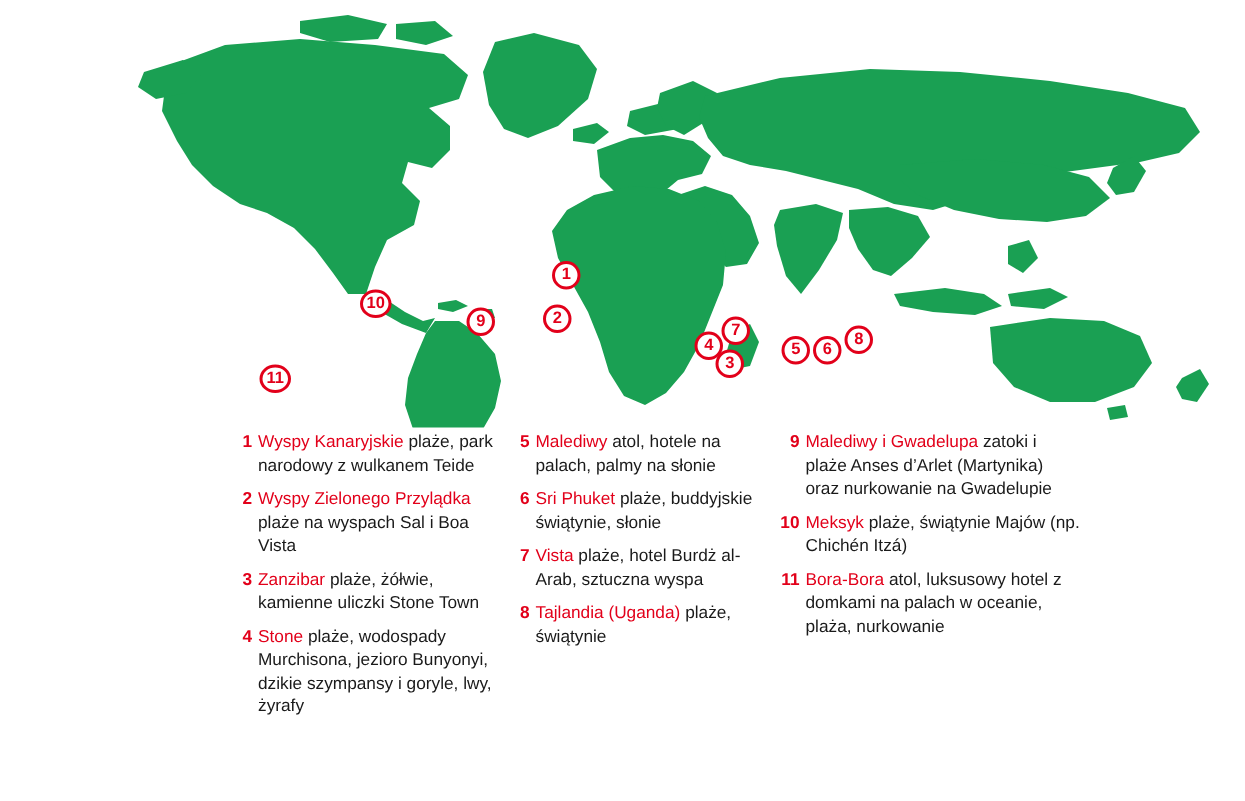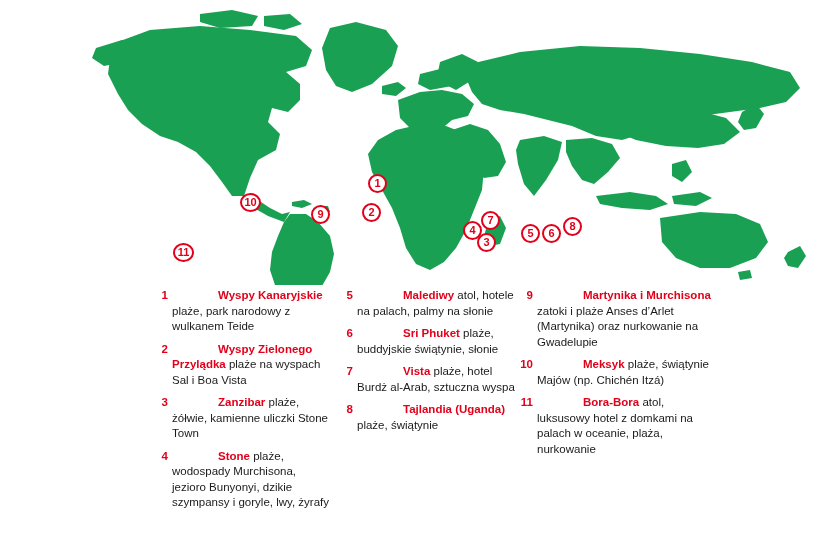--- a/index.html
+++ b/index.html
@@ -68,22 +68,21 @@
     left: 0;
     top: 0;
     width: 13px;
     text-align: right;
     color: #e2001a;
     font-weight: bold;
     font-size: 11.5px;
   }
   .entry .title {
     color: #e2001a;
-    font-weight: bold;
-    margin-left: 46px;
+    font-weight: normal;
   }
   .entry .desc {
     color: #1a1a1a;
   }
 </style>
 </head>
 <body>
 
 <div class="map-area">
   <svg class="map-svg" width="830" height="285" viewBox="0 0 830 285">
@@ -198,21 +197,21 @@
     <div class="entry">
       <span class="num">8</span>
       <span class="title">Tajlandia (Uganda)</span> 
       <span class="desc">plaże, świątynie</span>
     </div>
   </div>
 
   <div class="legend-col col-3">
     <div class="entry">
       <span class="num">9</span>
-      <span class="title">Martynika i Murchisona</span> 
+      <span class="title">Malediwy i Gwadelupa</span> 
       <span class="desc">zatoki i plaże Anses d’Arlet (Martynika) oraz nurkowanie na Gwadelupie</span>
     </div>
     <div class="entry">
       <span class="num">10</span>
       <span class="title">Meksyk</span> 
       <span class="desc">plaże, świątynie Majów (np. Chichén Itzá)</span>
     </div>
     <div class="entry">
       <span class="num">11</span>
       <span class="title">Bora-Bora</span> 

